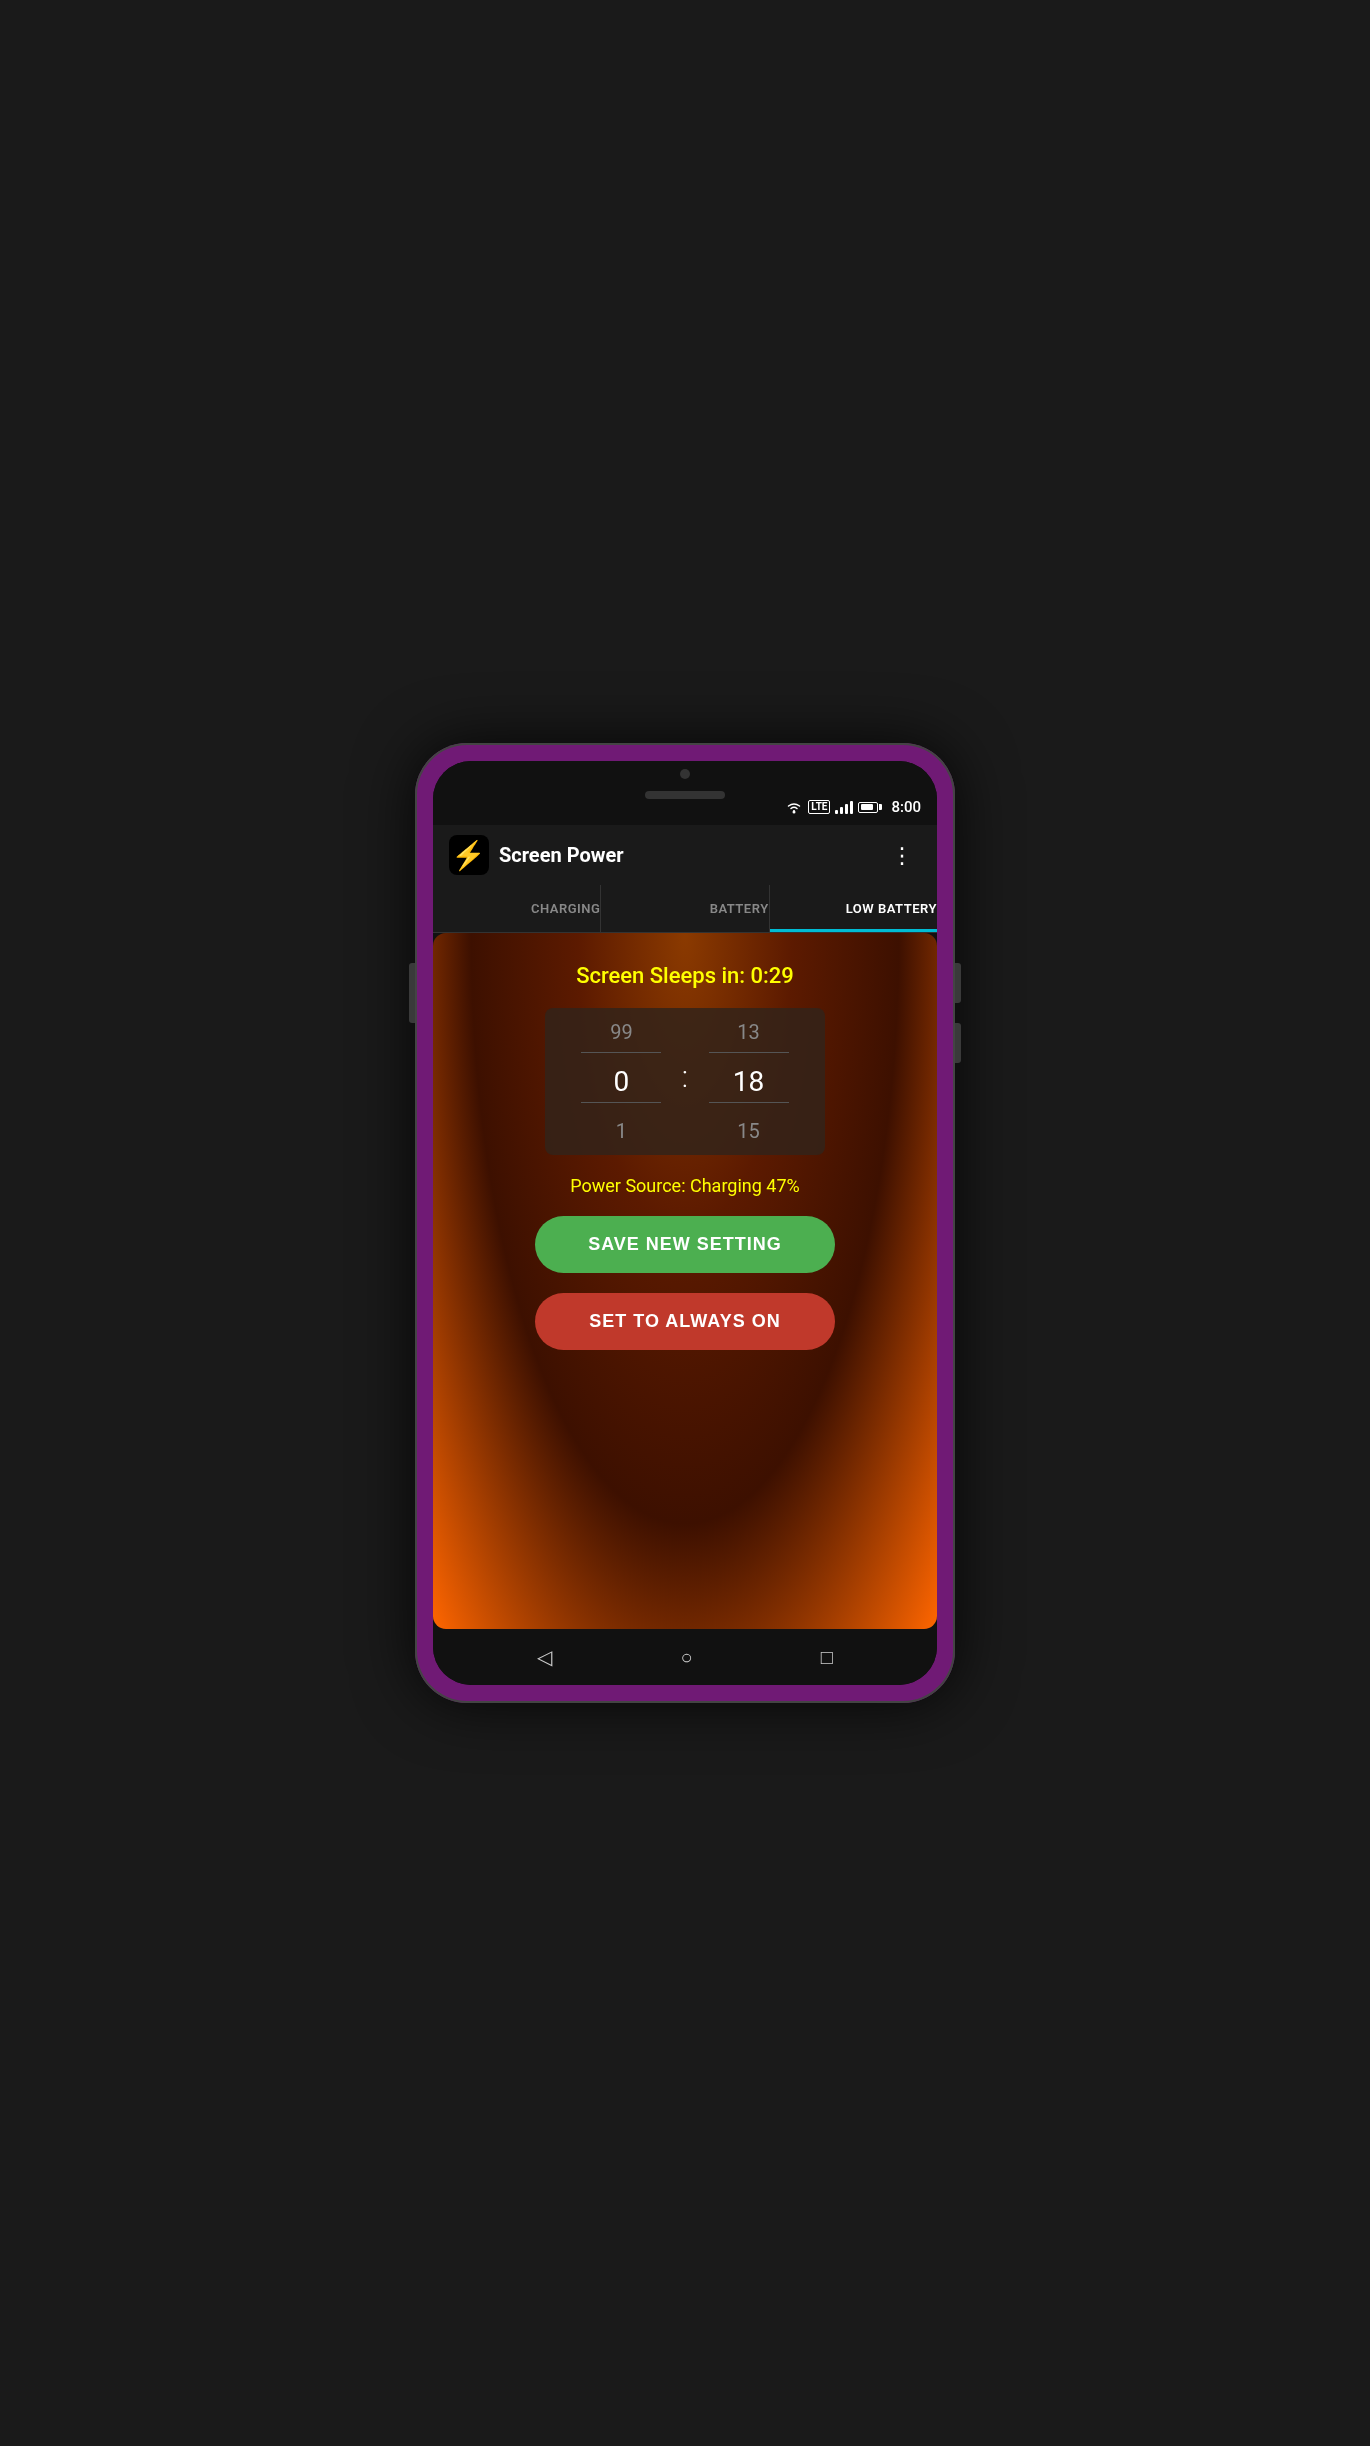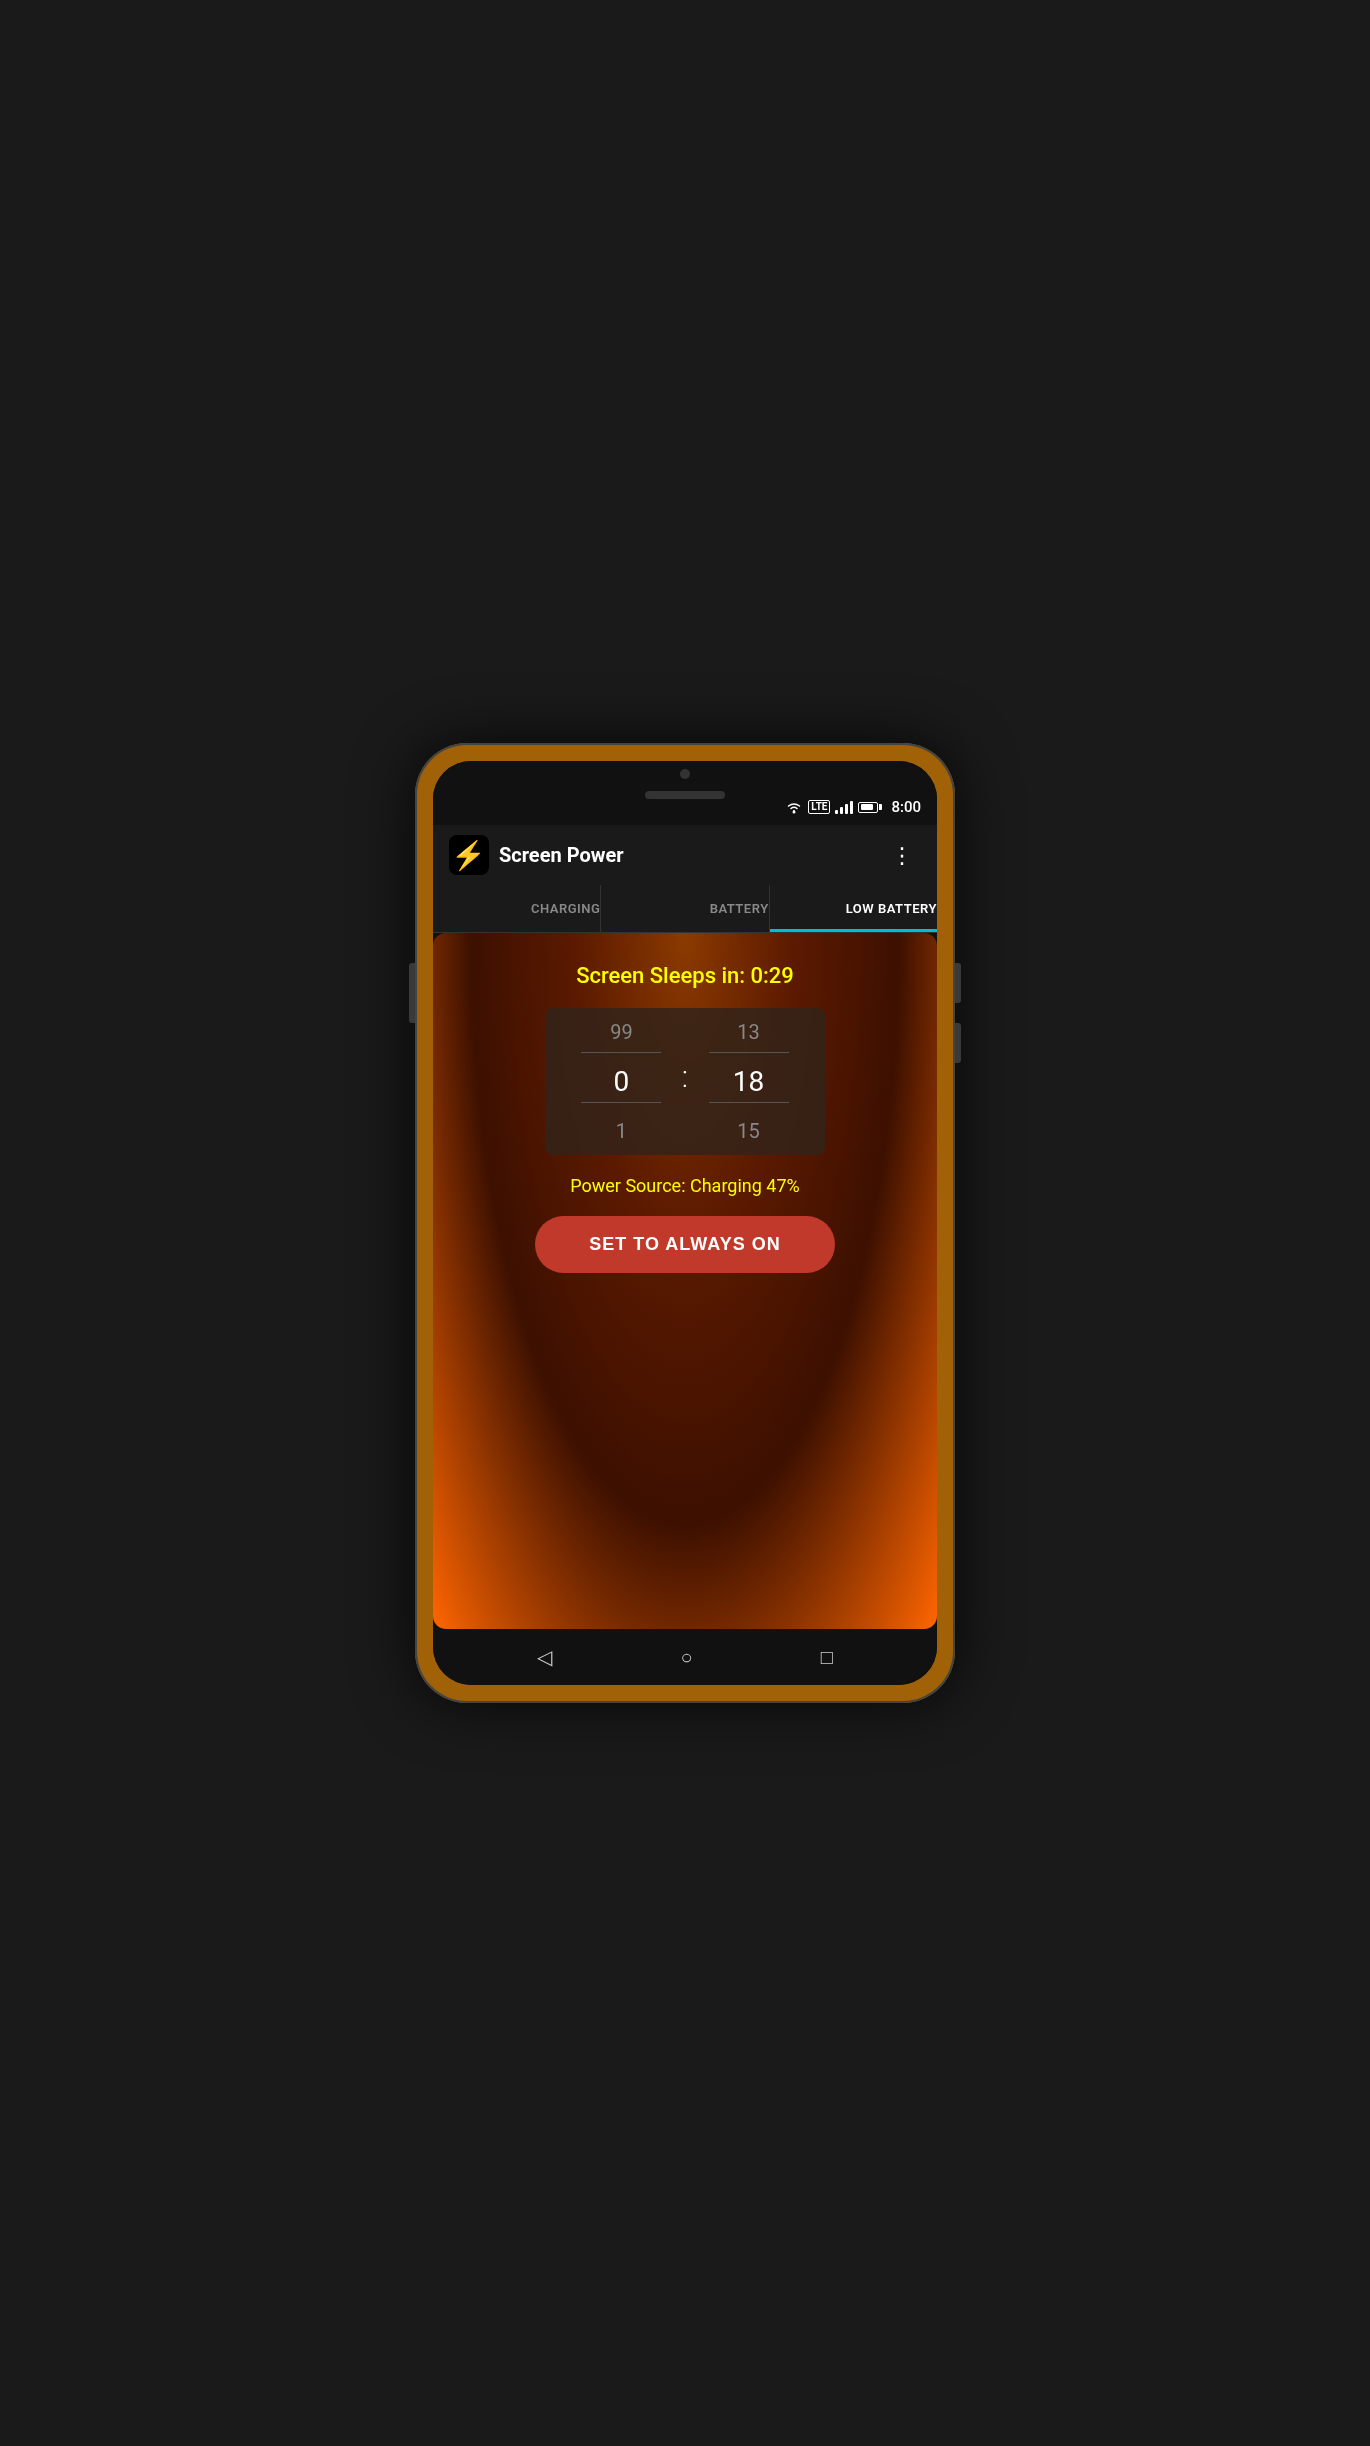--- a/index.html
+++ b/index.html
@@ -9,21 +9,21 @@
       display: flex;
       justify-content: center;
       align-items: center;
       min-height: 100vh;
       font-family: 'Roboto', Arial, sans-serif;
     }
 
     .phone-outer {
       width: 540px;
       height: 960px;
-      background: #a16207;
+      background: #701a75;
       border-radius: 52px;
       padding: 18px;
       box-shadow: 0 0 60px rgba(0,0,0,0.8), inset 0 0 0 2px #444;
       position: relative;
     }
 
     .phone-inner {
       width: 100%;
       height: 100%;
       background: #111;
@@ -458,20 +458,21 @@
         <div class="picker-colon">:</div>
         <div class="picker-column">
           <div class="picker-value-above">13</div>
           <div class="picker-value-current">18</div>
           <div class="picker-value-below">15</div>
         </div>
       </div>
 
       <span class="power-source">Power Source: Charging  47%</span>
 
+      <button class="btn-save">SAVE NEW SETTING</button>
 
       <button class="btn-always-on">SET TO ALWAYS ON</button>
 
     </div>
 
     <div class="bottom-nav">
       <span class="nav-btn">◁</span>
       <span class="nav-btn">○</span>
       <span class="nav-btn">□</span>
     </div>

